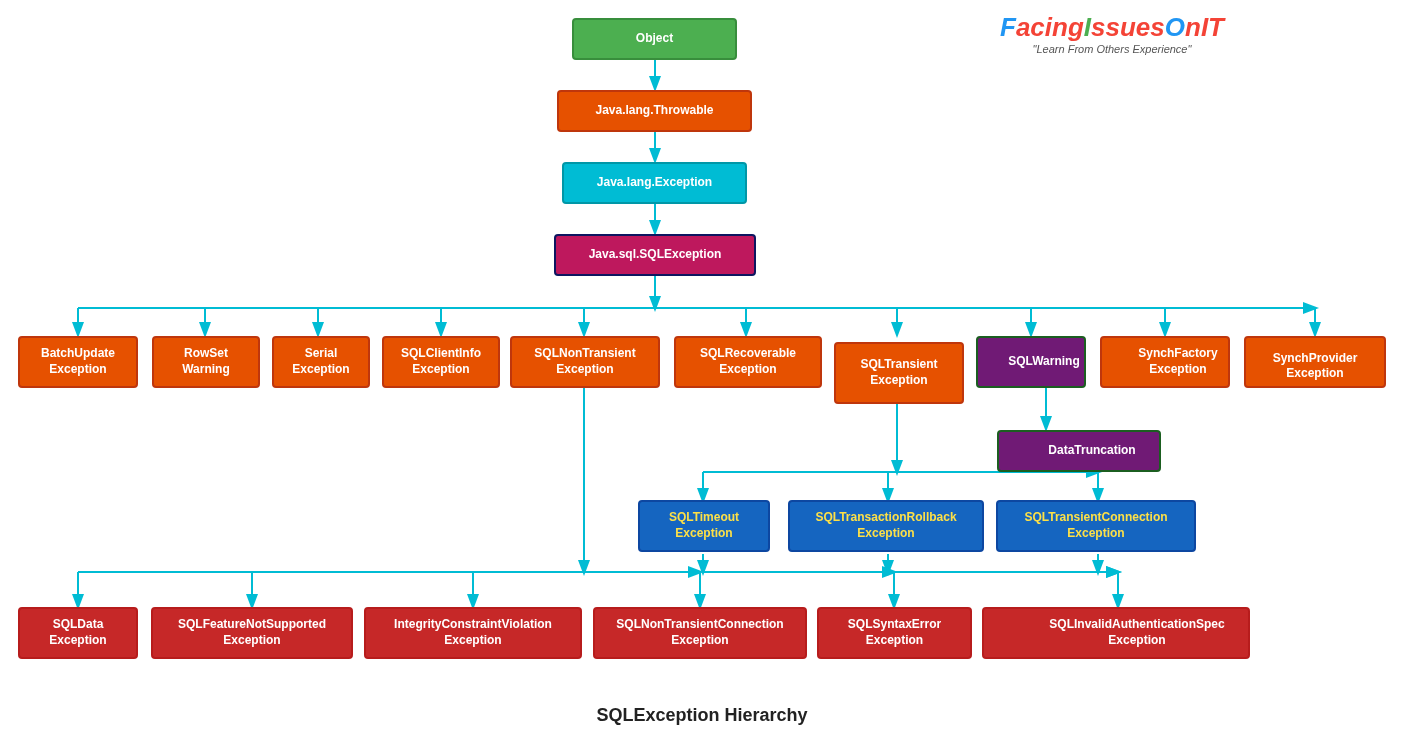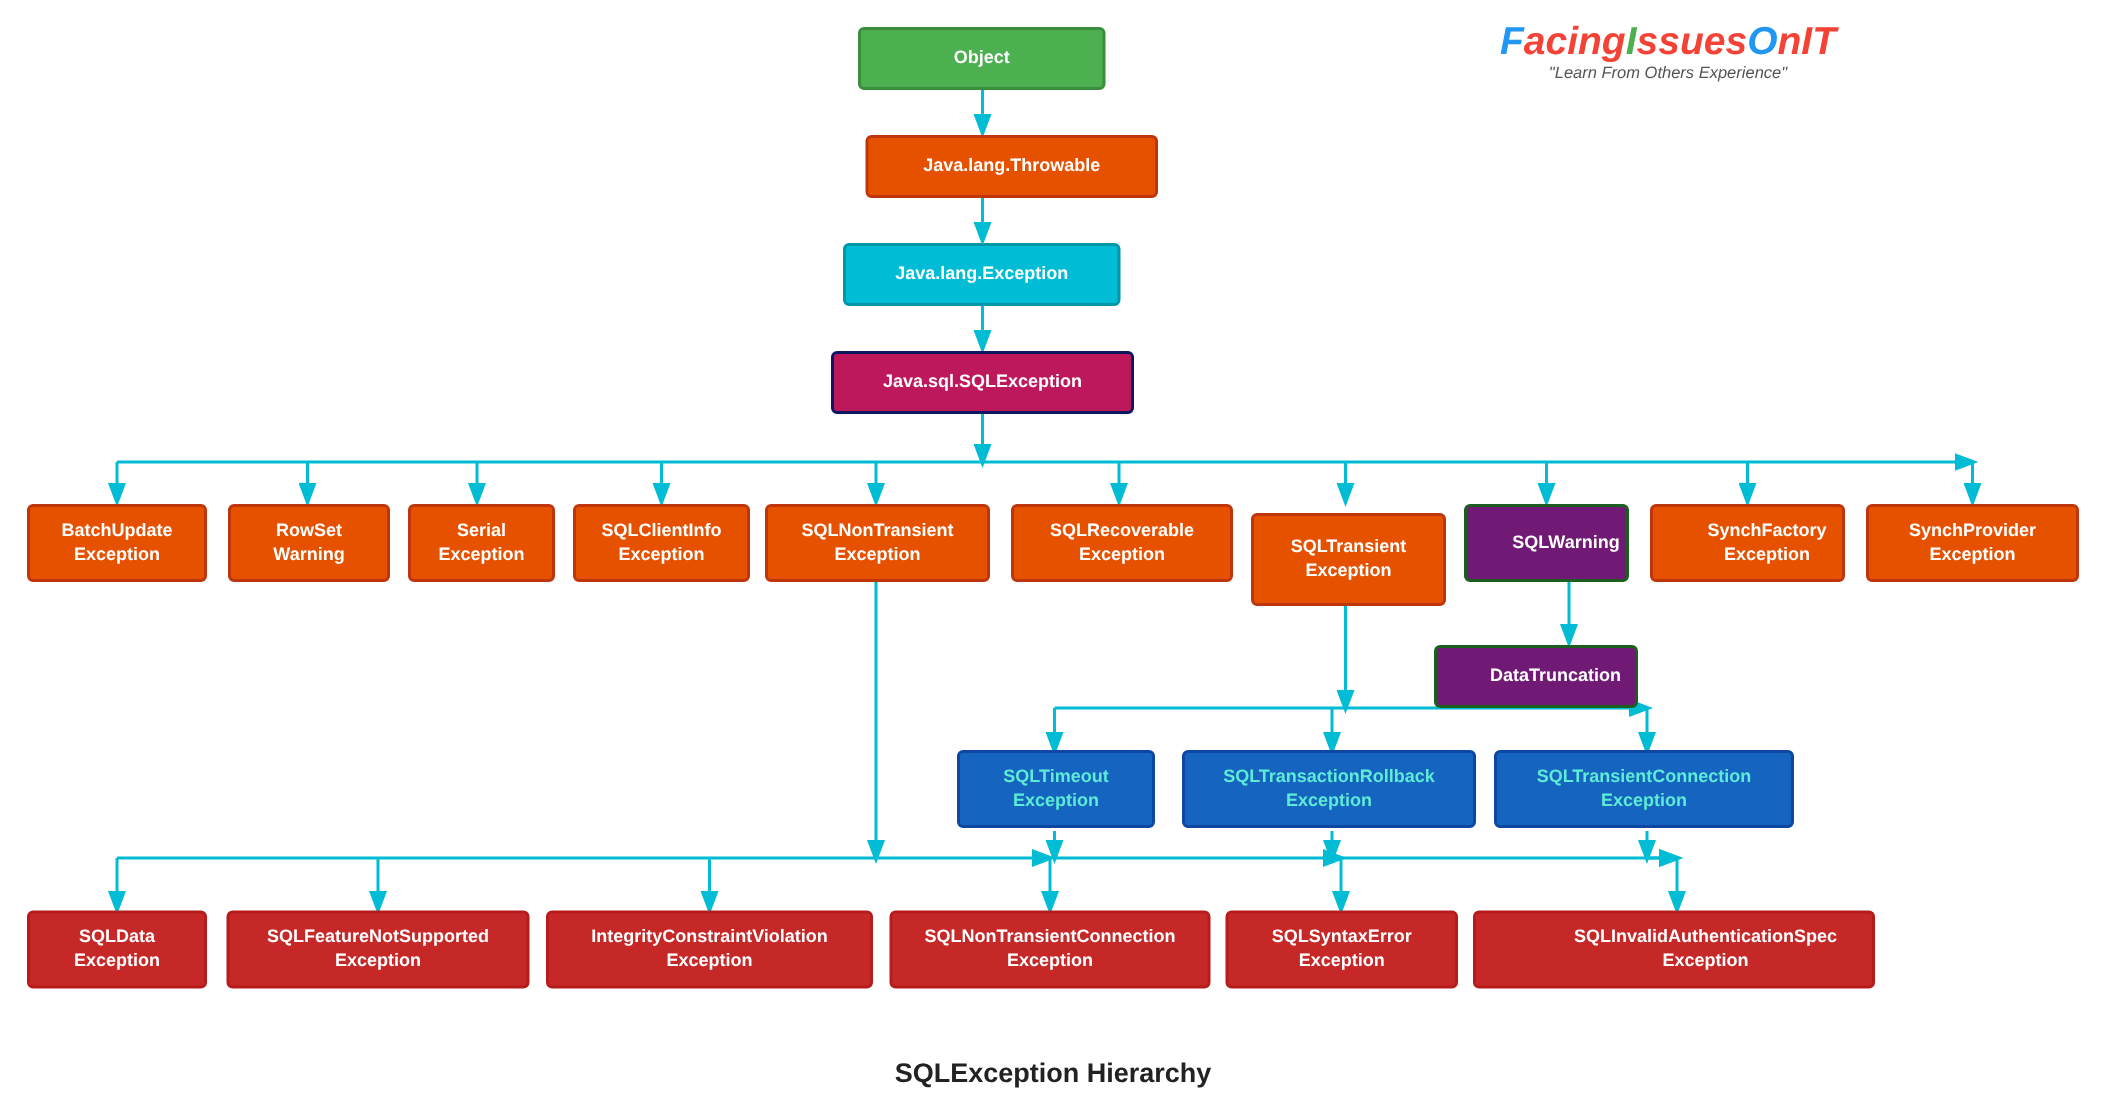--- a/index.html
+++ b/index.html
@@ -57,21 +57,21 @@
       font-size: 12px;
       color: #fff;
       padding: 4px 6px;
       line-height: 1.3;
     }
 
     .node-green { background: #4CAF50; border-color: #388E3C; }
     .node-orange { background: #E65100; border-color: #BF360C; }
     .node-cyan { background: #00BCD4; border-color: #0097A7; }
     .node-darkblue { background: #be185d; border-color: #0D1660; color: #fff; }
-    .node-darkblue2 { background: #1565C0; border-color: #0D47A1; color: #5eead4; }
+    .node-darkblue2 { background: #1565C0; border-color: #0D47A1; color: #fde047; }
     .node-red { background: #C62828; border-color: #B71C1C; }
     .node-darkgreen { background: #701a75; border-color: #1B5E20; padding-left: 32px; }
 
     
     .connector-svg {
       position: absolute;
       top: 0;
       left: 0;
       width: 1404px;
       height: 744px;
@@ -159,21 +159,21 @@
 
     <line x1="888" y1="554" x2="888" y2="572"></line>
     <line x1="888" y1="572" x2="1118" y2="572"></line>
 
   </svg>
 
   <div class="node node-green" style="left:572px;top:18px;width:165px;height:42px;">
     <span>Object</span>
   </div>
 
-  <div class="node node-orange" style="left:557px;top:90px;width:195px;height:42px;margin-left:20px;">
+  <div class="node node-orange" style="left:557px;top:90px;width:195px;height:42px;">
     <span>Java.lang.Throwable</span>
   </div>
 
   <div class="node node-cyan" style="left:562px;top:162px;width:185px;height:42px;">
     <span>Java.lang.Exception</span>
   </div>
 
   <div class="node node-darkblue" style="left:554px;top:234px;width:202px;height:42px;">
     <span>Java.sql.SQLException</span>
   </div>
@@ -207,25 +207,25 @@
   </div>
 
   <div class="node node-darkgreen" style="left:976px;top:336px;width:110px;height:52px;">
     <span>SQLWarning</span>
   </div>
 
   <div class="node node-orange" style="left:1100px;top:336px;width:130px;height:52px;padding-left:32px;">
     <span>SynchFactory<br>Exception</span>
   </div>
 
-  <div class="node node-orange" style="left:1244px;top:336px;width:142px;height:52px;">
+  <div class="node node-orange" style="left:1244px;top:336px;width:142px;height:52px;align-items:flex-end;">
     <span>SynchProvider<br>Exception</span>
   </div>
 
-  <div class="node node-darkgreen" style="left:956px;top:430px;width:136px;height:42px;">
+  <div class="node node-darkgreen" style="left:997px;top:430px;width:164px;height:42px;">
     <span>DataTruncation</span>
   </div>
 
   <div class="node node-darkblue2" style="left:638px;top:500px;width:132px;height:52px;">
     <span>SQLTimeout<br>Exception</span>
   </div>
 
   <div class="node node-darkblue2" style="left:788px;top:500px;width:196px;height:52px;">
     <span>SQLTransactionRollback<br>Exception</span>
   </div>

